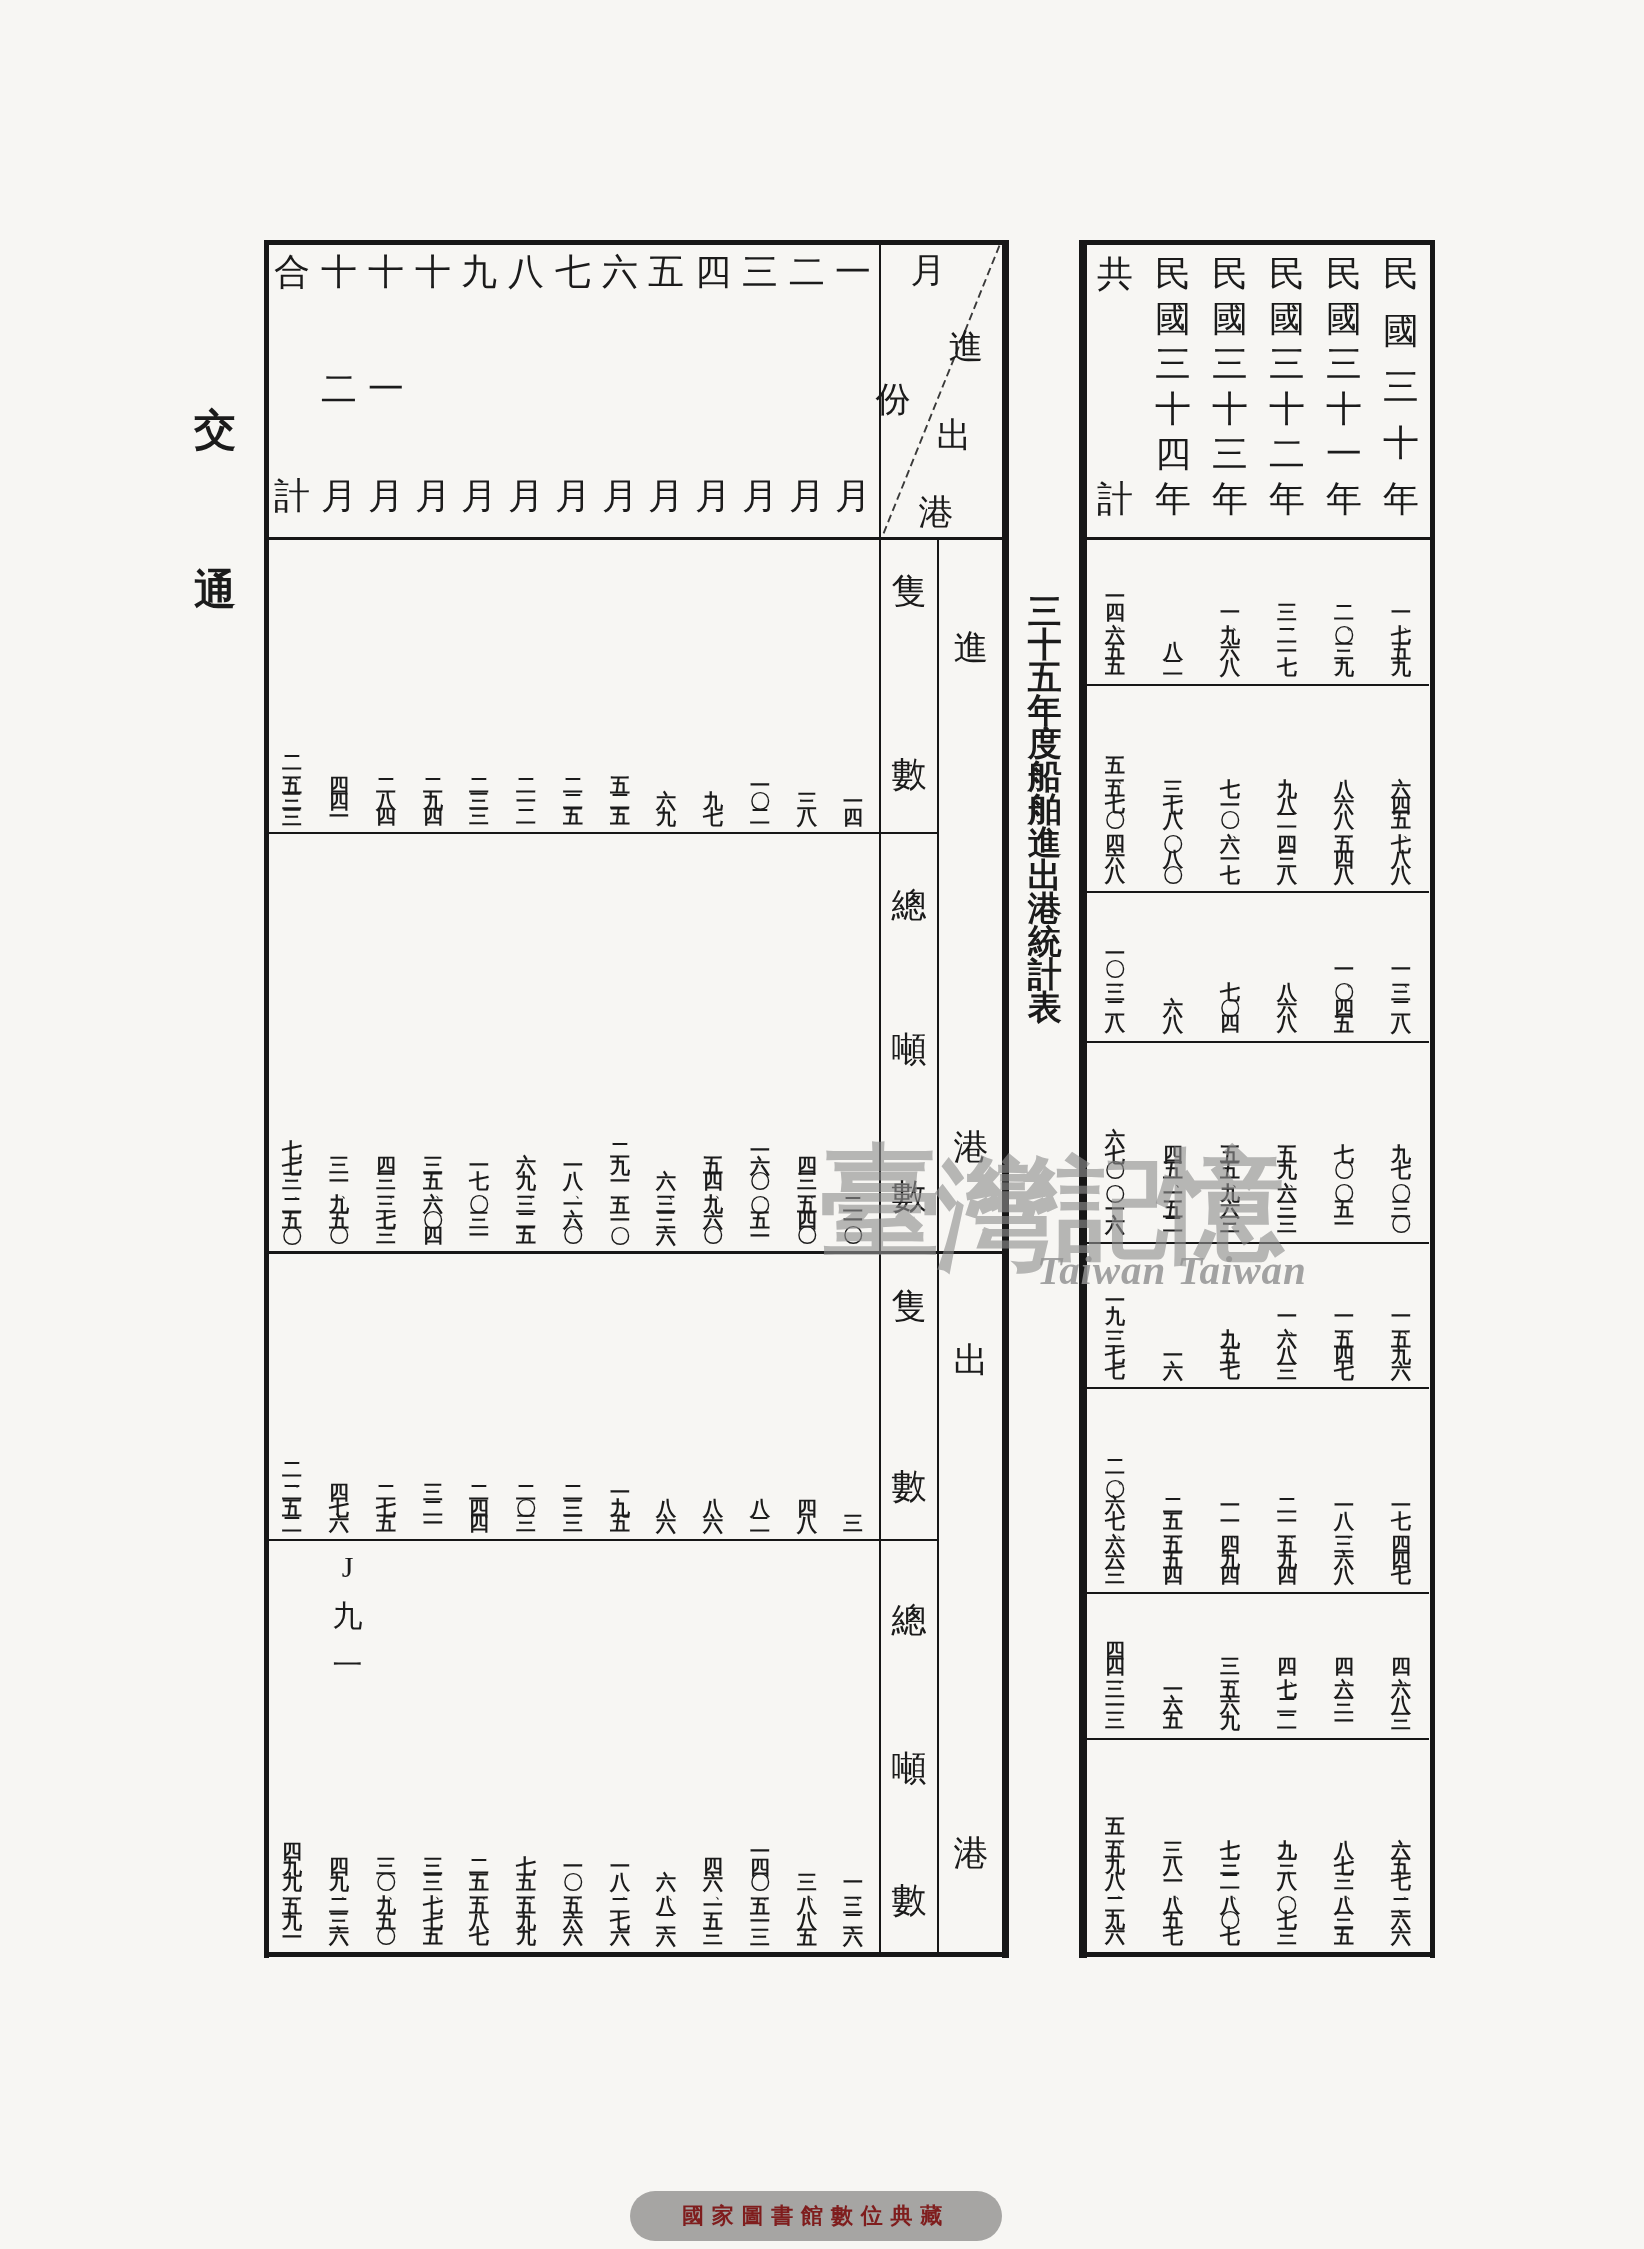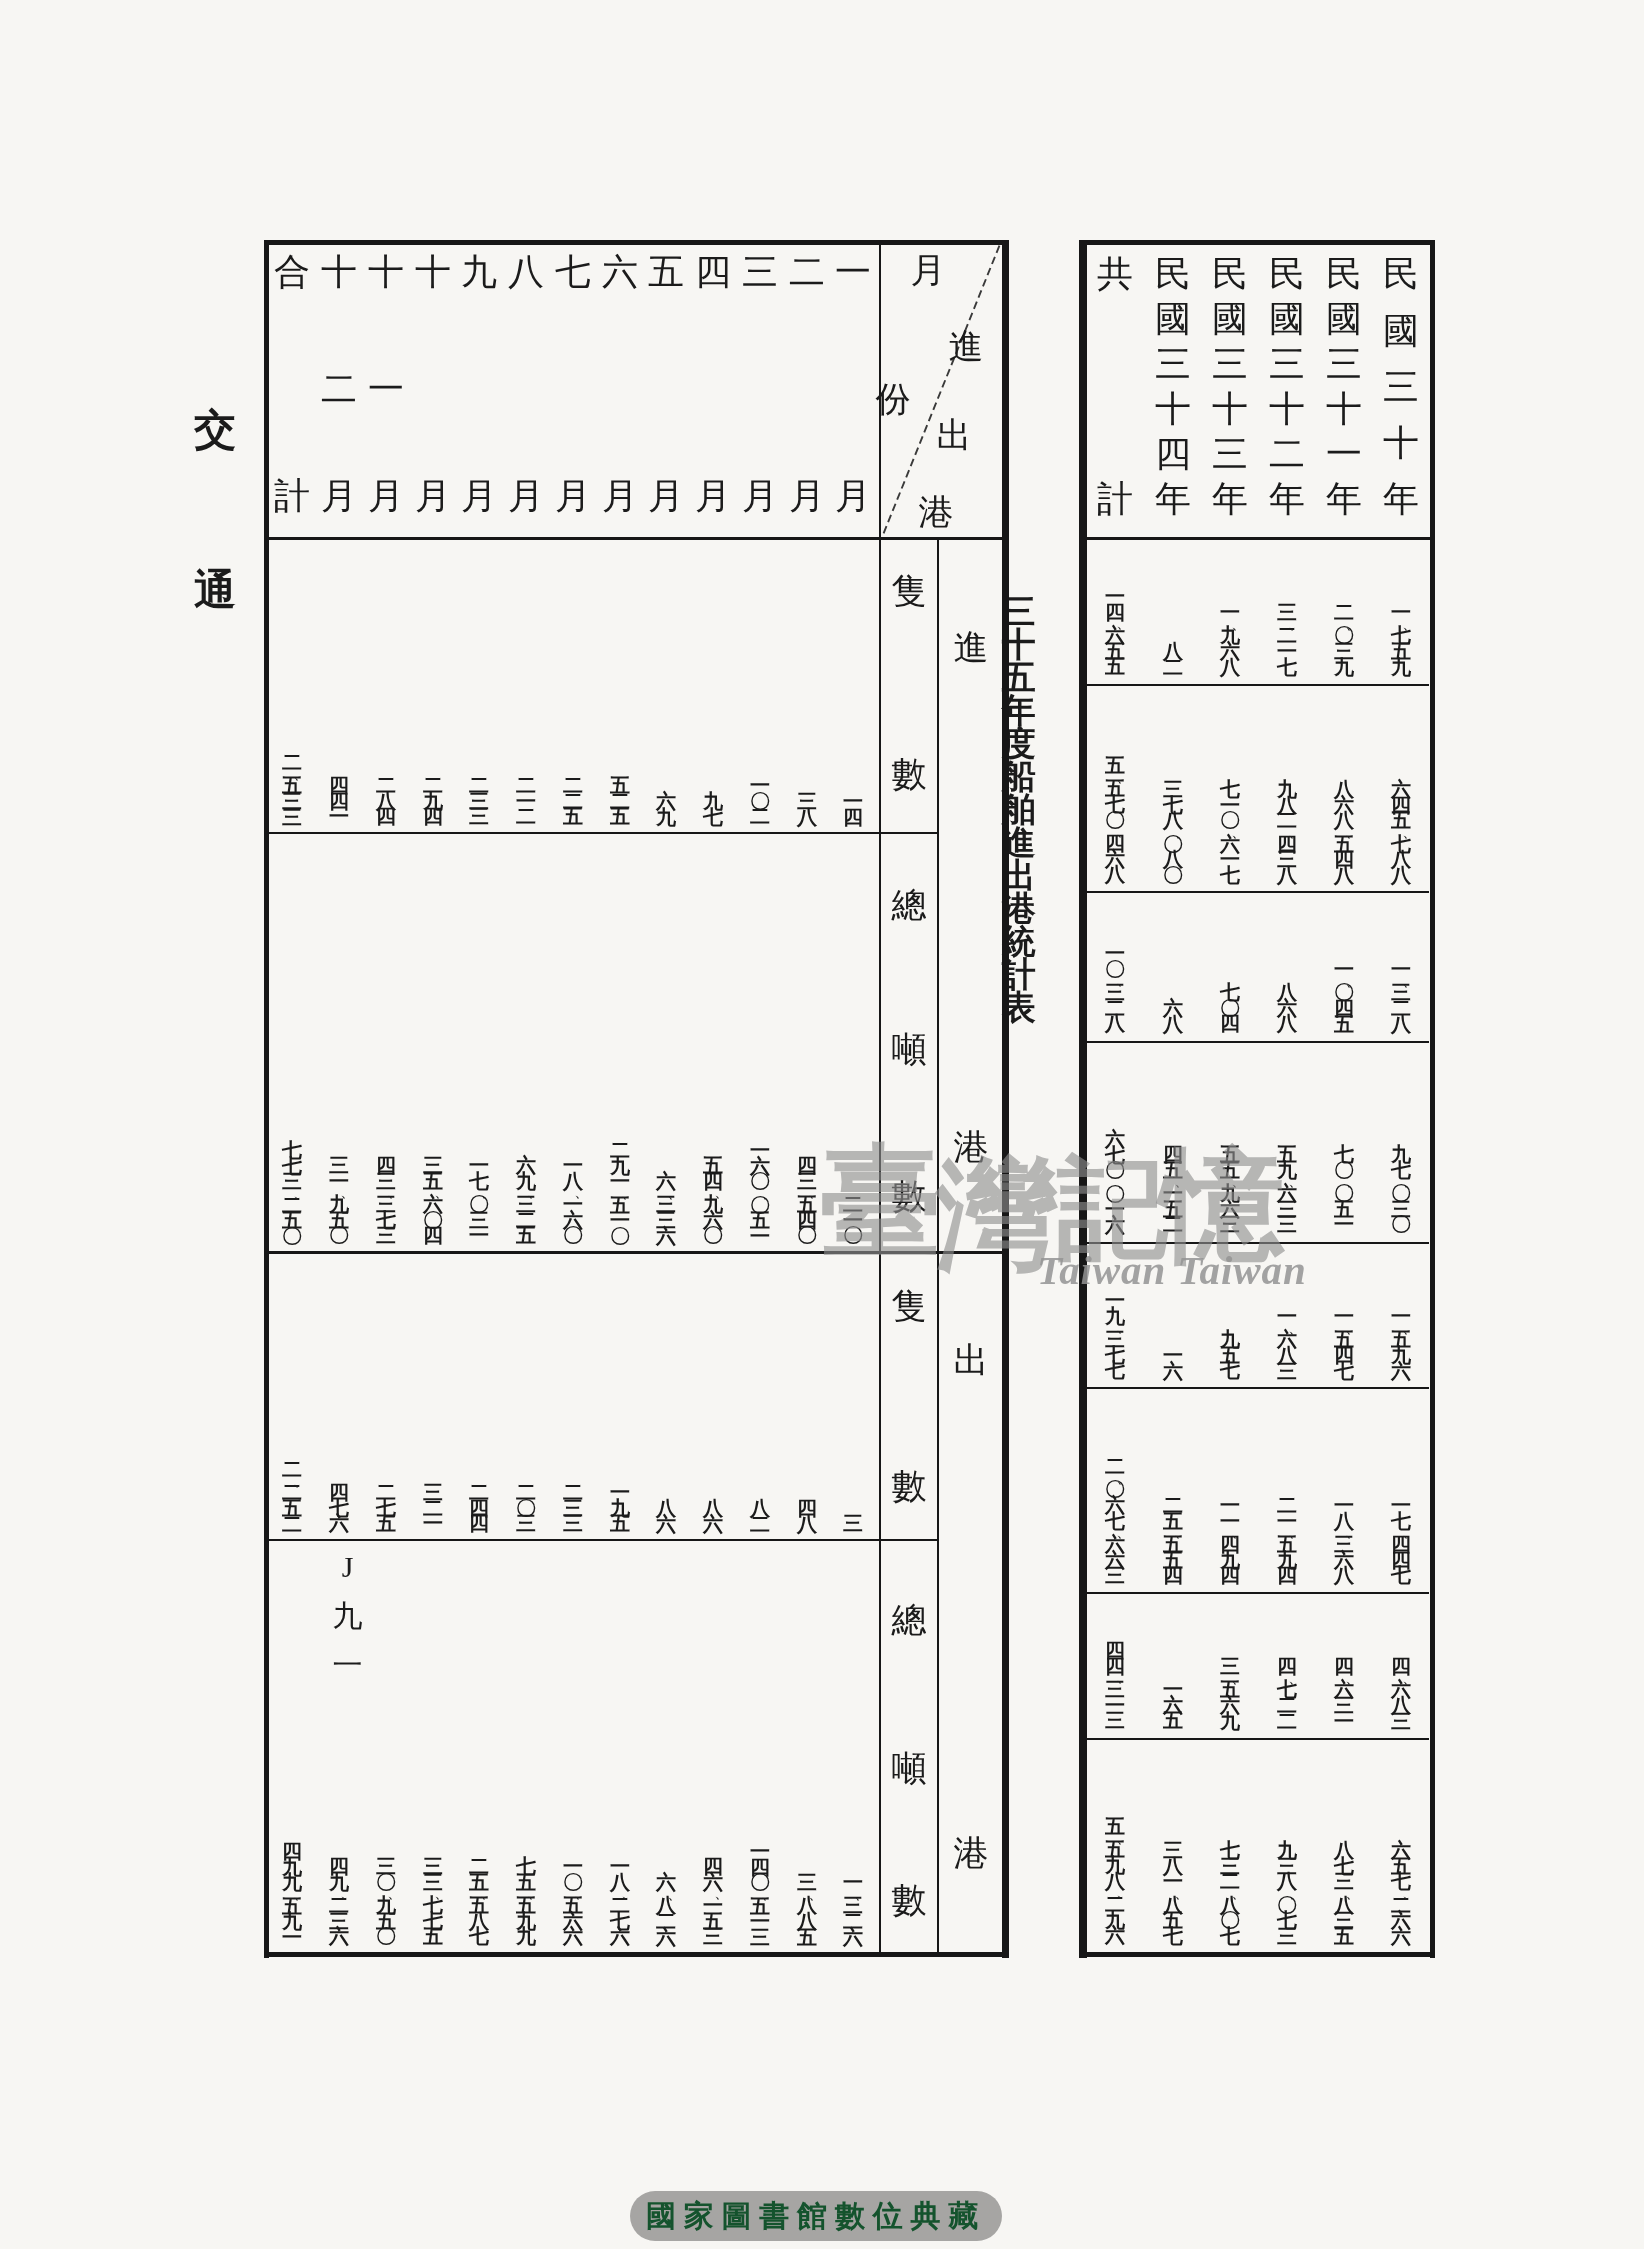--- a/index.html
+++ b/index.html
@@ -5,27 +5,27 @@
   html,body{margin:0;padding:0;}
   body{width:1644px;height:2250px;background:#e9e8e5;font-family:"Liberation Serif", serif;}
   #page{position:relative;width:1644px;height:2250px;background:#f7f6f3;overflow:hidden;color:#1b1b1b;}
   .ln{position:absolute;background:#171717;}
   .vtx{position:absolute;width:1.1em;word-break:break-all;text-align:center;white-space:normal;}
   .hchar{position:absolute;font-size:36px;line-height:38px;transform:translateX(-50%);font-weight:500;}
   .shchar{position:absolute;font-size:35px;line-height:36px;transform:translateX(-50%);}
   .vcell{position:absolute;display:flex;flex-direction:column;align-items:center;transform:translate(-50%,-100%);}
   .cd{display:block;height:15.6px;font-size:20px;line-height:15.6px;font-weight:600;}
   .cm{display:block;height:7.8px;font-size:14.7px;line-height:7.8px;align-self:flex-end;transform:translateX(6px);color:#222;}
-  #title{position:absolute;left:1000px;top:595px;font-size:34px;line-height:33px;font-weight:700;letter-spacing:0;}
+  #title{position:absolute;left:1026px;top:595px;font-size:34px;line-height:33px;font-weight:700;letter-spacing:0;}
   #section-label{position:absolute;left:192px;top:350px;font-size:42px;line-height:160px;font-weight:600;}
   #page-number{position:absolute;left:331px;top:1542px;font-size:30px;line-height:49px;text-align:center;}
   .wm{position:absolute;color:#8f8f8f;opacity:.62;font-weight:700;}
   #wm-latin{position:absolute;left:1037px;top:1246px;font-size:41px;color:#949494;opacity:.85;font-style:italic;font-weight:600;letter-spacing:0.9px;}
   #caption-bar{position:absolute;left:630px;top:2191px;width:372px;height:50px;background:#a6a5a3;border-radius:26px;display:flex;align-items:center;justify-content:center;}
-  #caption-text{font-size:30px;letter-spacing:7.8px;color:#14532d;font-weight:600;}
+  #caption-text{font-size:22px;letter-spacing:7.8px;color:#7f1d1d;font-weight:600;}
   svg{position:absolute;}
 </style>
 </head>
 <body>
 
 <div id="page">
 
   <div id="section-label" class="vtx">交通</div>
   <div id="page-number" class="vtx">J九一</div>
 

